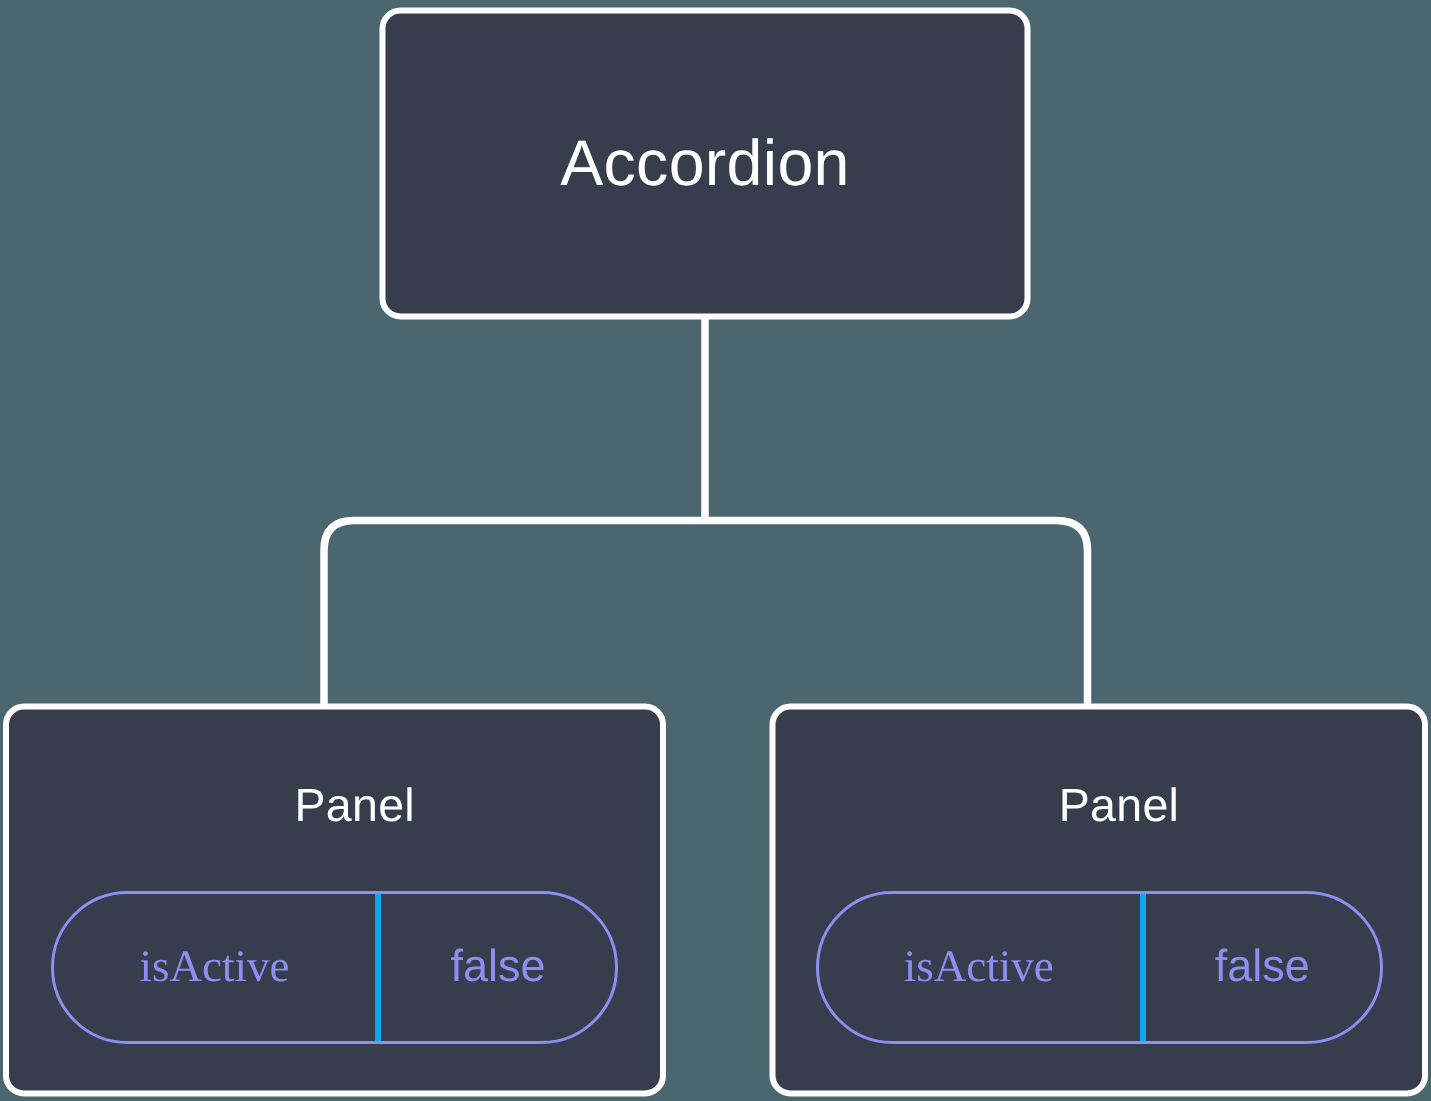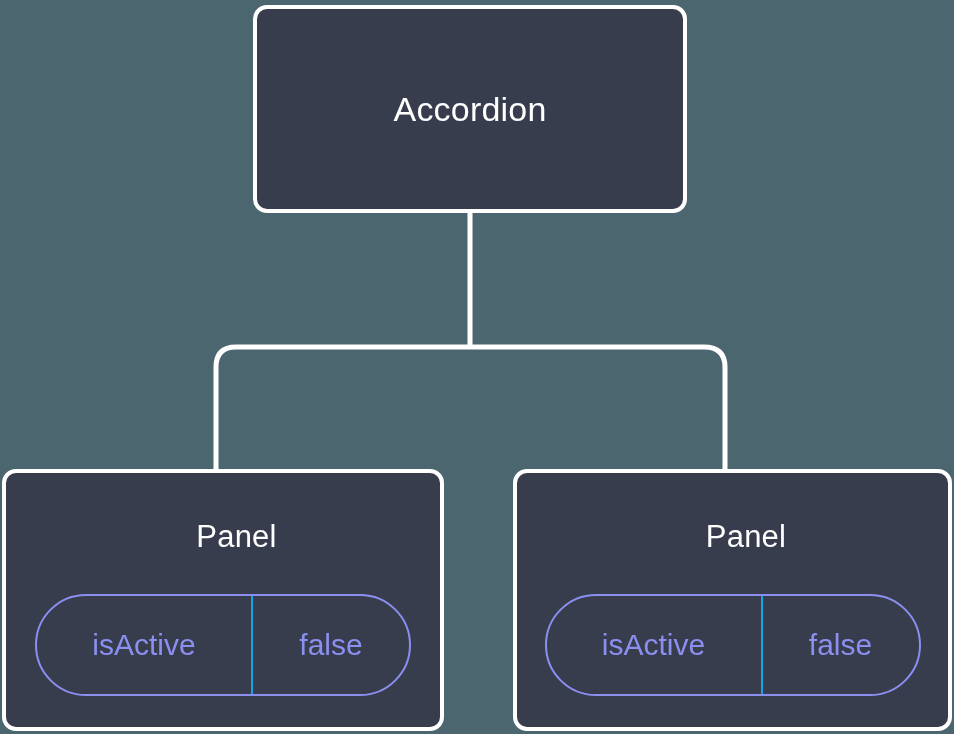--- a/index.html
+++ b/index.html
@@ -64,21 +64,21 @@
     width: 442px;
   }
 
   .node-child-right {
     left: 513px;
     width: 439px;
   }
 
   .node-title {
     color: #ffffff;
-    font-size: 34px;
+    font-size: 43px;
     line-height: 1;
     letter-spacing: 0.2px;
     white-space: nowrap;
   }
 
   .node-child .node-title {
     font-size: 31px;
   }
 
   
@@ -102,21 +102,22 @@
     align-items: center;
     justify-content: center;
     color: #8b8ff0;
     font-size: 30px;
     line-height: 1;
     white-space: nowrap;
   }
 
   .pill-key {
     width: 214px;
-    border-right: 2px solid #0ea5e9;
+    border-right: 4px solid #0ea5e9;
+    font-family: Liberation Serif, serif;
   }
 
   .pill-val {
     width: 156px;
   }
 </style>
 </head>
 <body>
 
 <div id="canvas">

